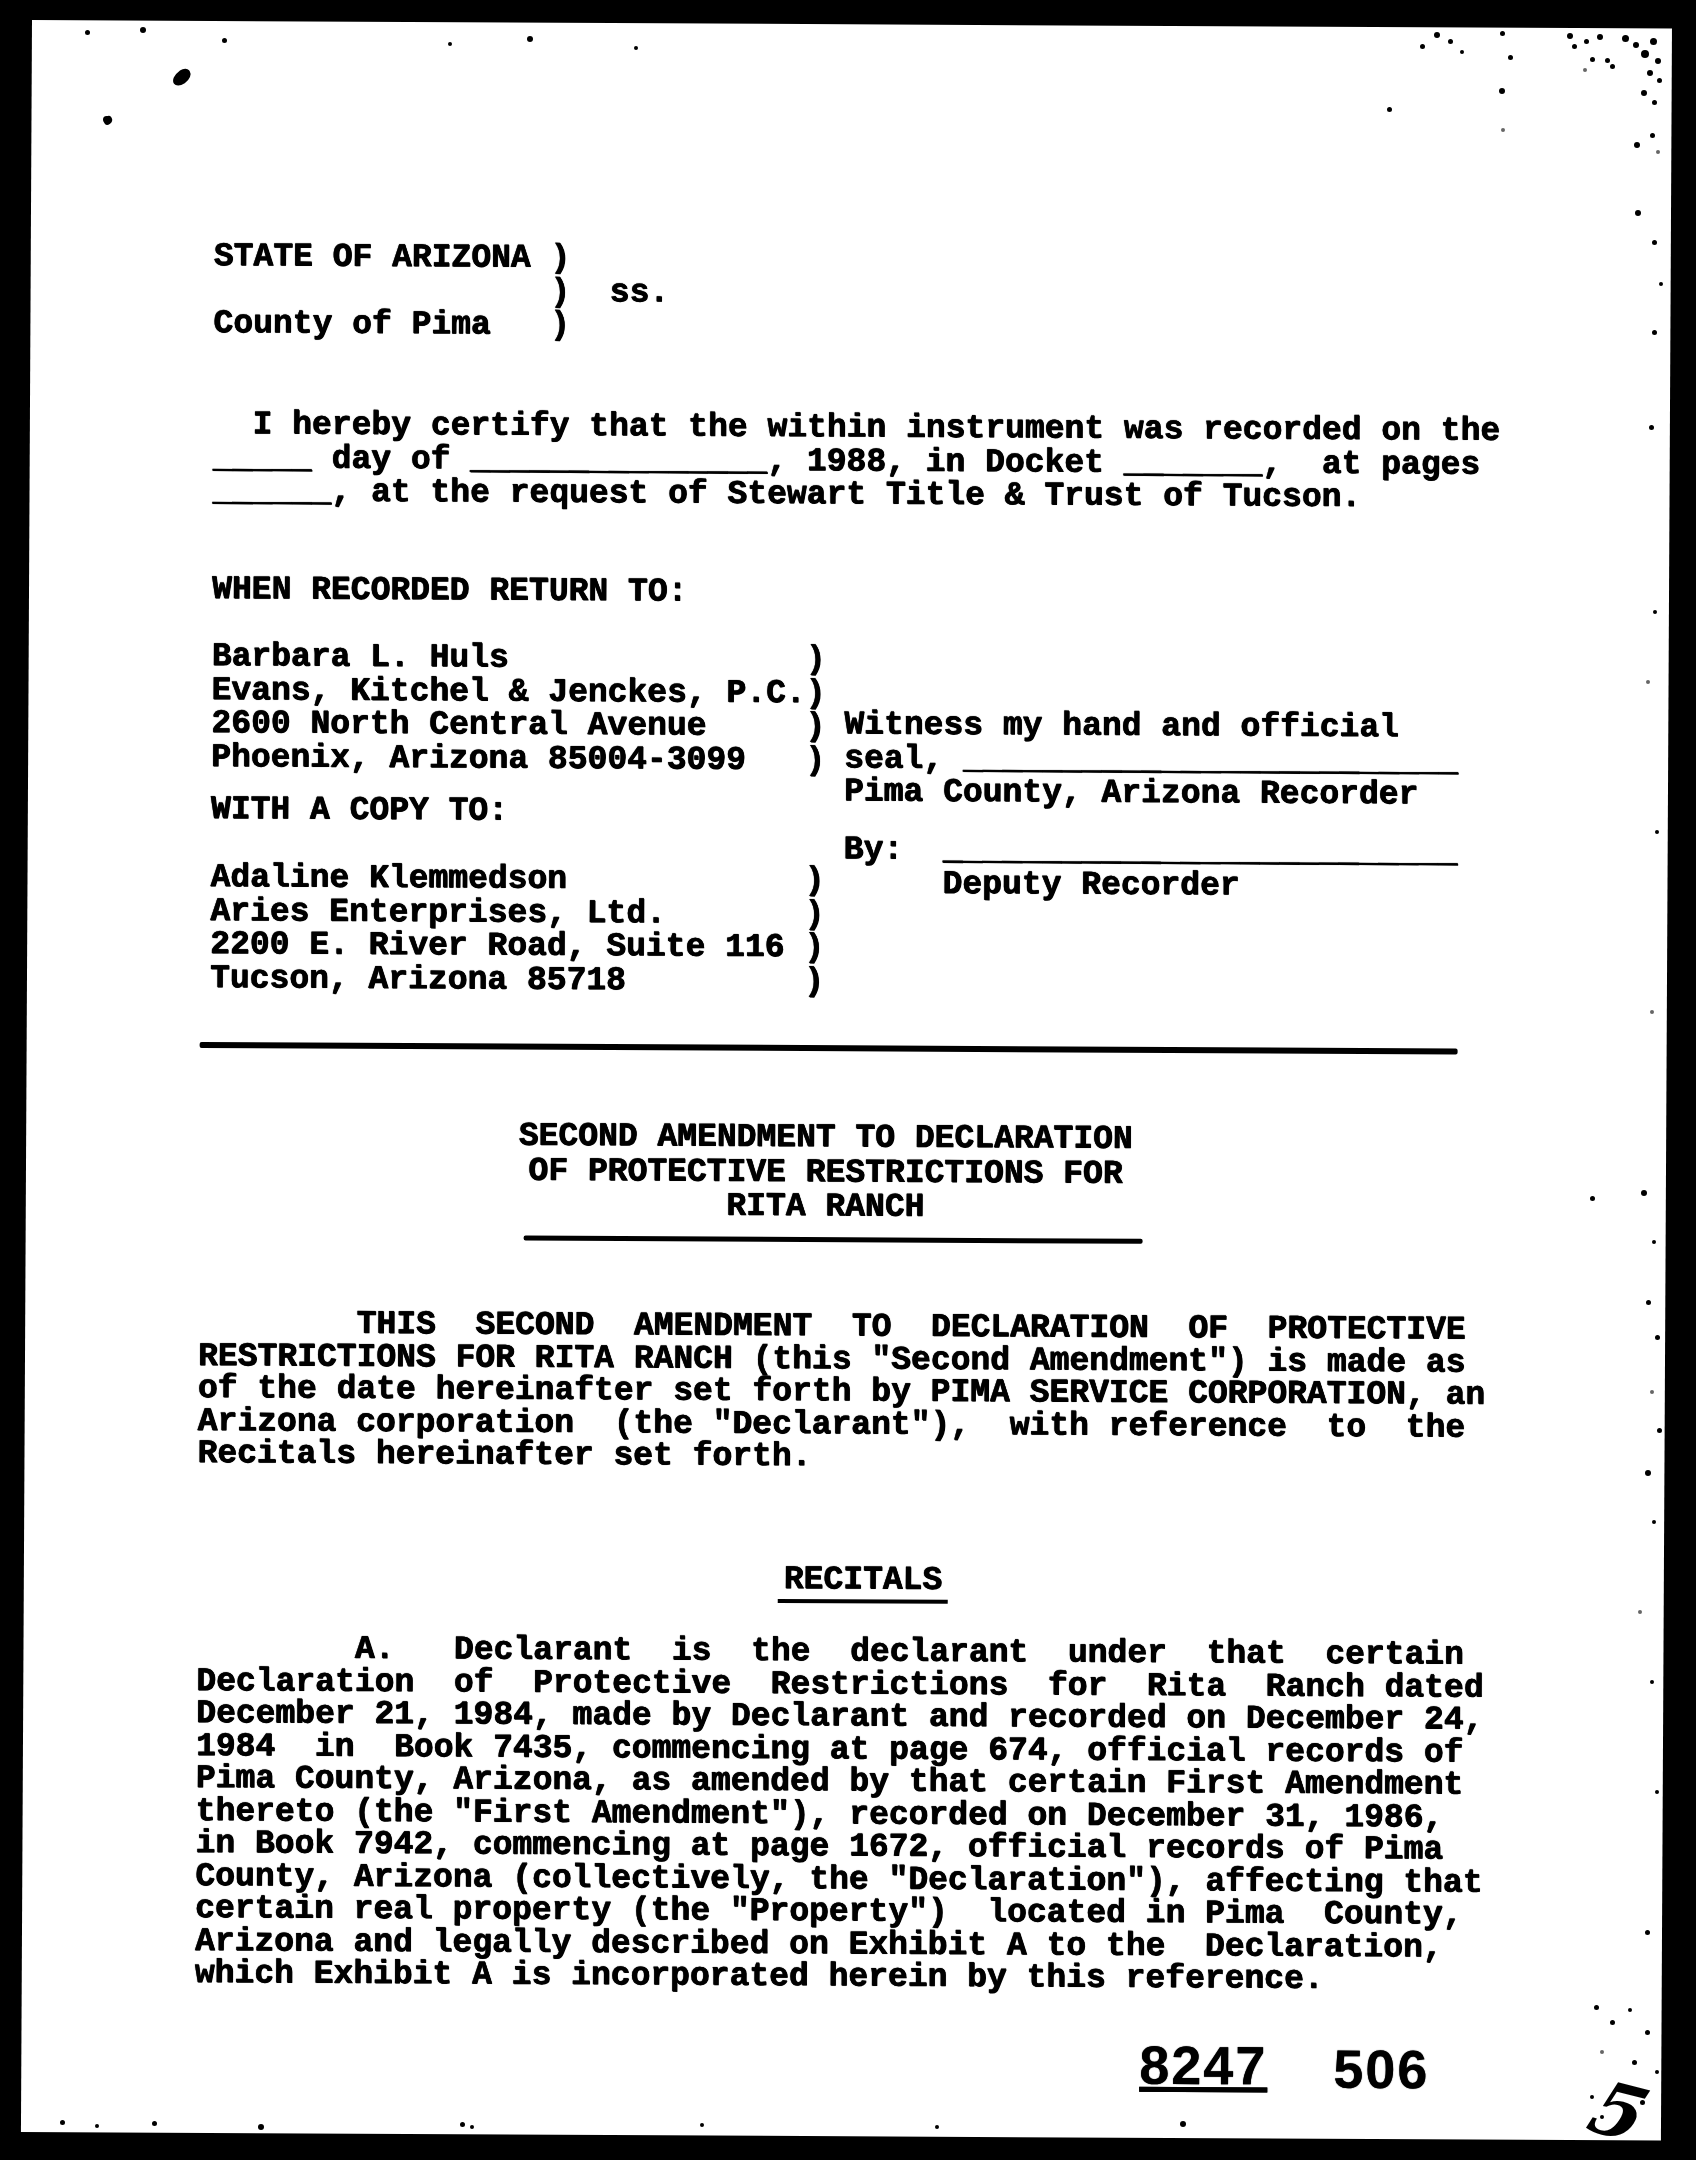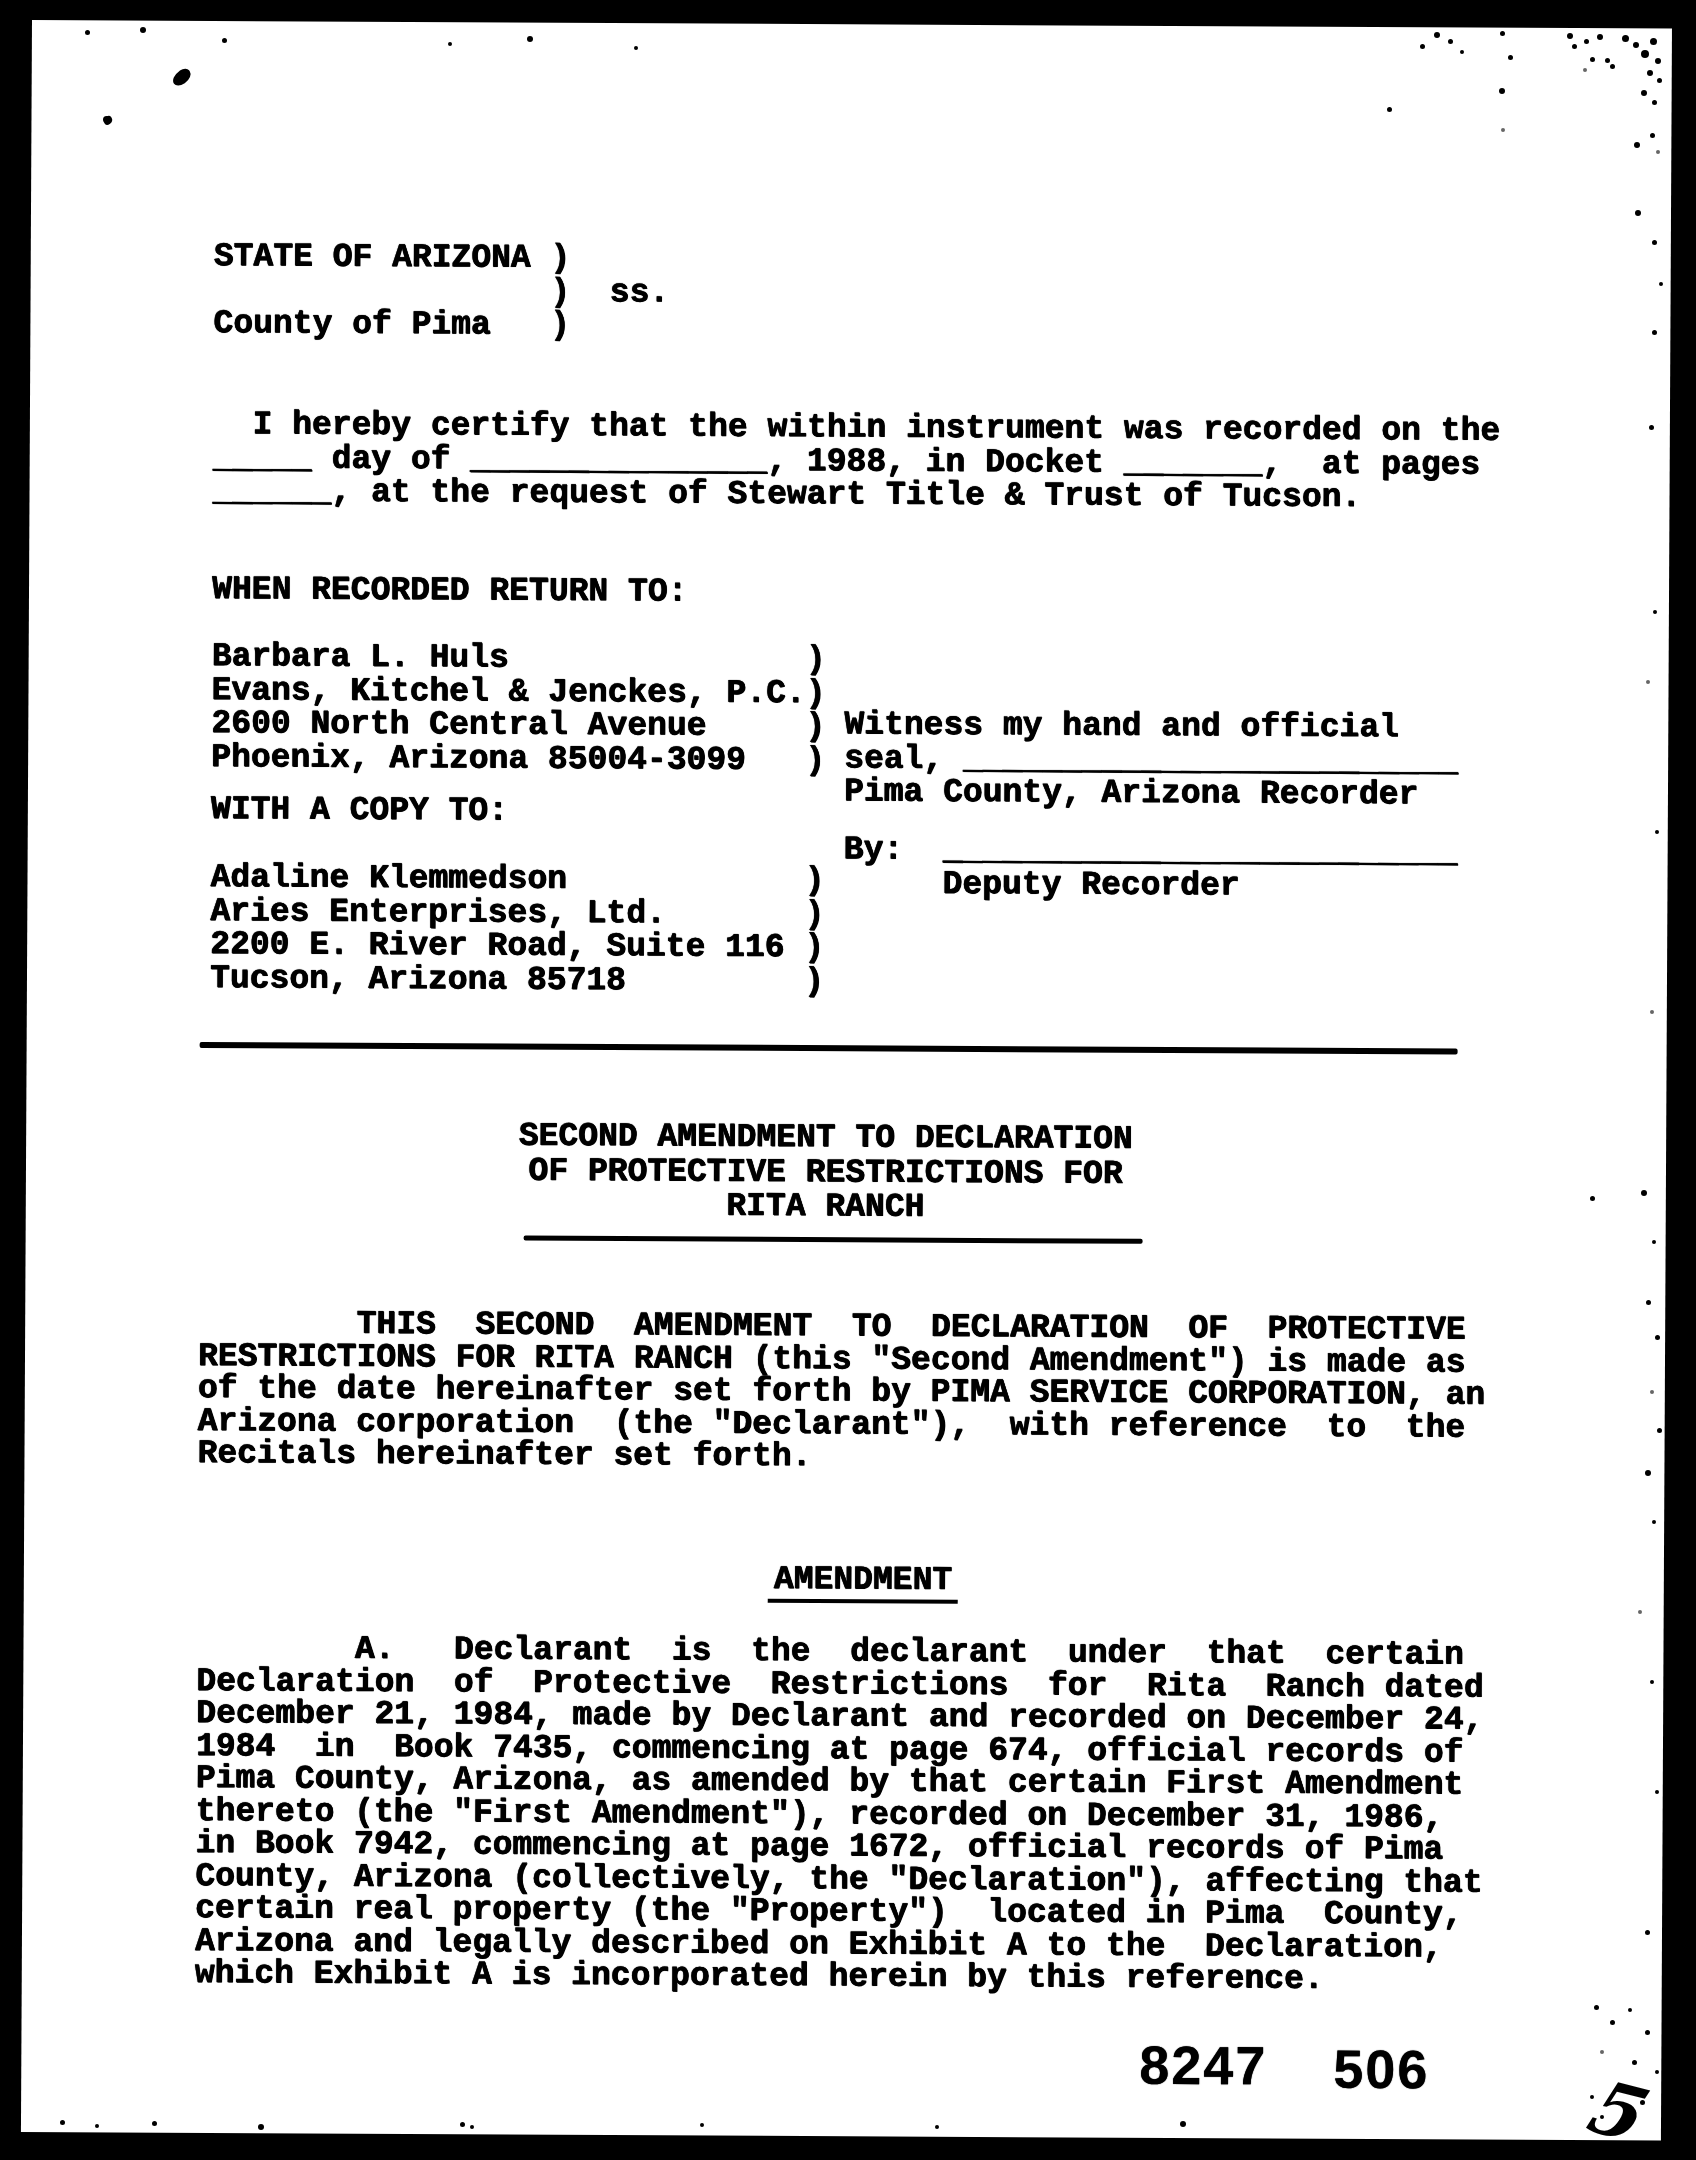--- a/index.html
+++ b/index.html
@@ -51,26 +51,26 @@
 
   <div class="rule" style="left:173px;top:1021px;width:1258px;height:6px;"></div>
 
   <div class="block centerwrap" style="left:173px;top:1097px;width:1253px;line-height:34.5px;"><div>SECOND AMENDMENT TO DECLARATION</div><div>OF PROTECTIVE RESTRICTIONS FOR</div><div>RITA RANCH</div></div>
 
   <div class="rule" style="left:498px;top:1213px;width:619px;height:5px;"></div>
 
   <div class="block tight" style="left:173px;top:1287px;"><div>        THIS  SECOND  AMENDMENT  TO  DECLARATION  OF  PROTECTIVE</div><div>RESTRICTIONS FOR RITA RANCH (this "Second Amendment") is made as</div><div>of the date hereinafter set forth by PIMA SERVICE CORPORATION, an</div><div>Arizona corporation  (the "Declarant"),  with reference  to  the</div><div>Recitals hereinafter set forth.</div></div>
 
   <div class="block centerwrap" style="left:173px;top:1505px;width:1253px;">
-    <span class="underlined-heading">AMENDMENT</span>
+    <span class="underlined-heading">RECITALS</span>
   </div>
 
   <div class="block tight" style="left:173px;top:1612px;"><div>        A.   Declarant  is  the  declarant  under  that  certain</div><div>Declaration  of  Protective  Restrictions  for  Rita  Ranch dated</div><div>December 21, 1984, made by Declarant and recorded on December 24,</div><div>1984  in  Book 7435, commencing at page 674, official records of</div><div>Pima County, Arizona, as amended by that certain First Amendment</div><div>thereto (the "First Amendment"), recorded on December 31, 1986,</div><div>in Book 7942, commencing at page 1672, official records of Pima</div><div>County, Arizona (collectively, the "Declaration"), affecting that</div><div>certain real property (the "Property")  located in Pima  County,</div><div>Arizona and legally described on Exhibit A to the  Declaration,</div><div>which Exhibit A is incorporated herein by this reference.</div></div>
 
-  <div class="stamp" style="left:1118px;top:2008px;">8247</div>
+  <div class="stamp" style="left:1118px;top:2008px;text-decoration:underline;">8247</div>
 
   <div class="stamp" style="left:1312px;top:2011px;">506</div>
 
   <div class="hand5" style="left:1572px;top:2040px;">5</div>
 
   <div class="blob" style="left:140px;top:50px;width:20px;height:13px;"></div>
   <div class="blob" style="left:72px;top:96px;width:9px;height:8px;"></div>
 </div>
 
 <div class="speckle" style="left: 85px; top: 30px; width: 5px; height: 5px;"></div>

